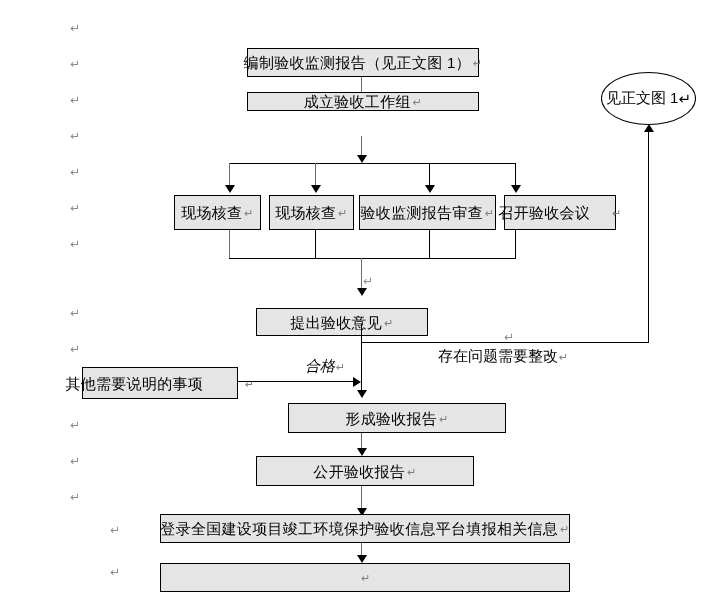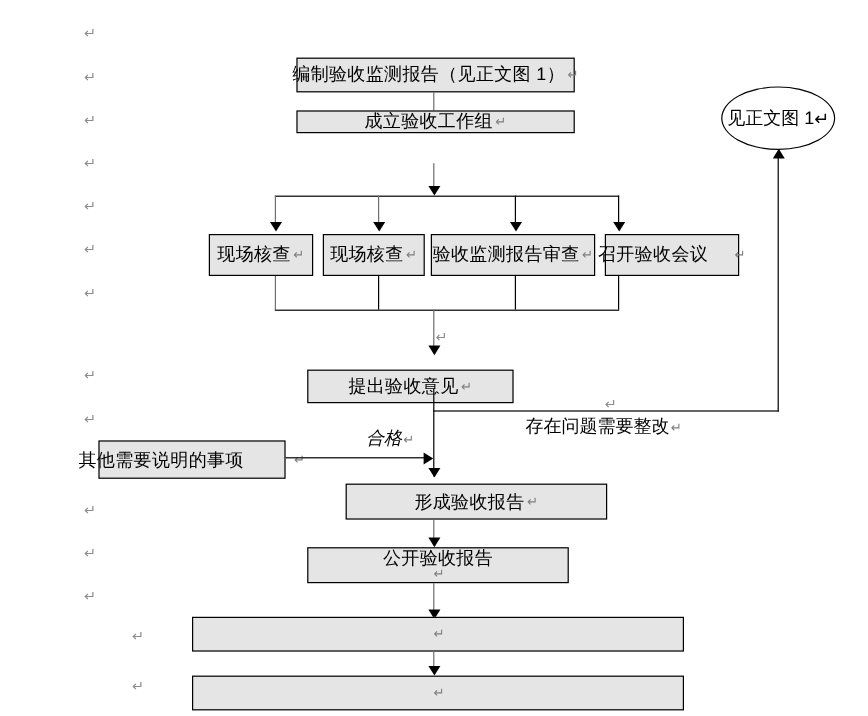--- a/index.html
+++ b/index.html
@@ -219,29 +219,30 @@
   </div>
 
   <div class="box" style="left:256px;top:403px;width:218px;height:30px;margin-left:32px;">
     <span>形成验收报告</span>
       <span class="pilcrow">↵</span>
   </div>
 
   <div class="vline grey" style="left:361px;top:433px;height:17px;"></div>
   <div class="arrow-down" style="left:357px;top:448px;"></div>
 
-  <div class="box" style="left:256px;top:456px;width:218px;height:30px;flex-direction:column;">
+  <div class="box" style="left:256px;top:456px;width:218px;height:30px;">
     <span>公开验收报告</span>
       <span class="pilcrow">↵</span>
   </div>
 
   <div class="vline grey" style="left:361px;top:486px;height:24px;"></div>
   <div class="arrow-down" style="left:357px;top:508px;"></div>
 
   <div class="box" style="left:160px;top:514px;width:410px;height:29px;">
+    <span>登录全国建设项目竣工环境保护验收信息平台填报相关信息</span>
       <span class="pilcrow">↵</span>
   </div>
 
   <div class="vline grey" style="left:361px;top:543px;height:14px;"></div>
   <div class="arrow-down" style="left:357px;top:555px;"></div>
 
   <div class="box" style="left:160px;top:563px;width:410px;height:29px;">
       <span class="pilcrow">↵</span>
   </div>
 

